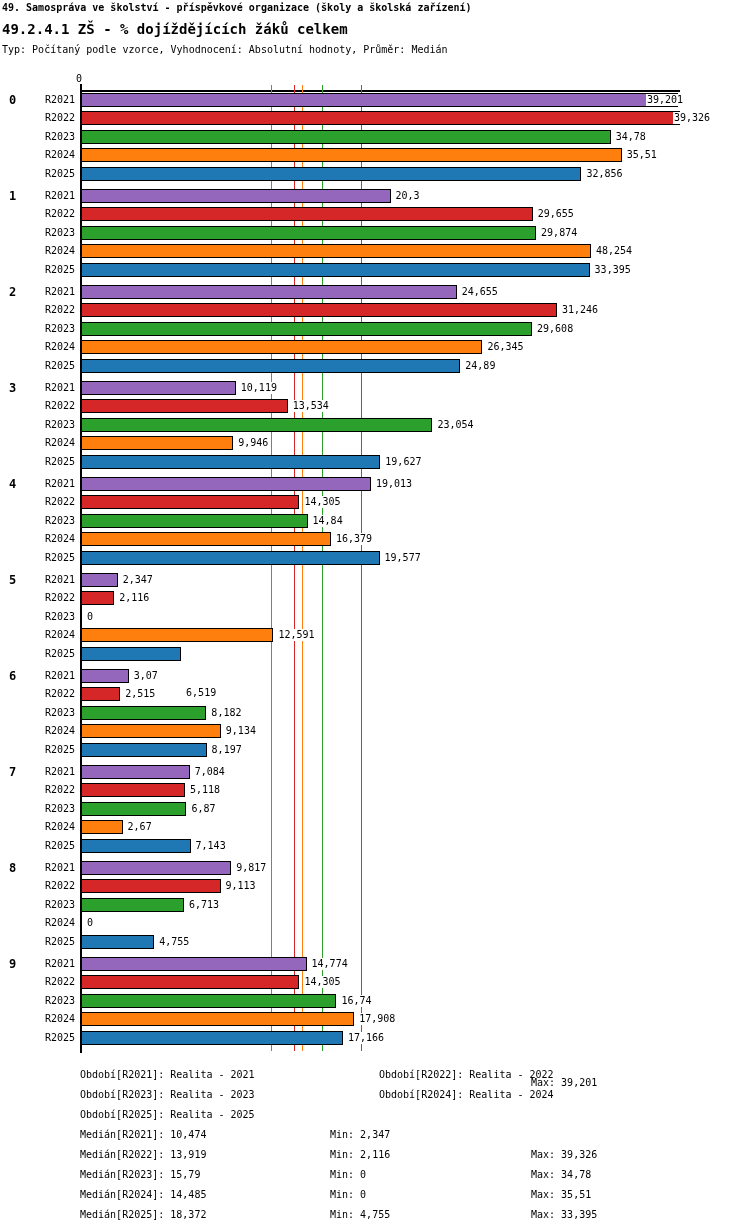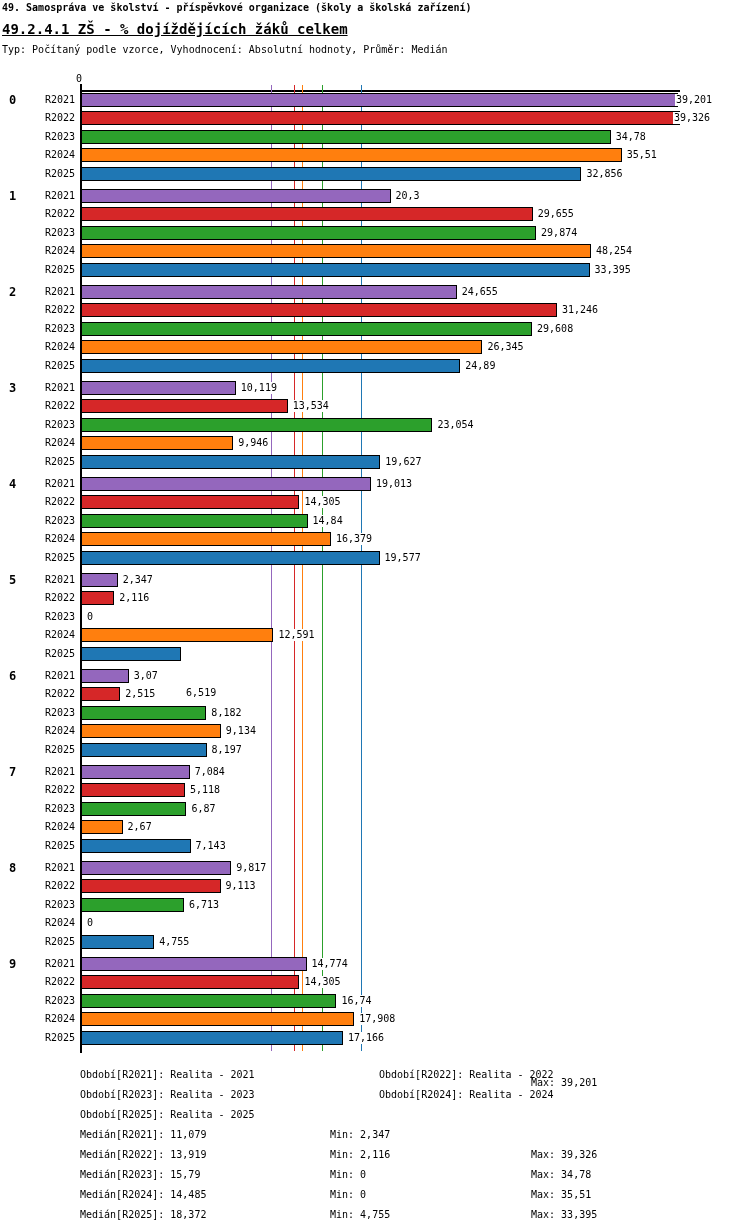--- a/index.html
+++ b/index.html
@@ -6,21 +6,21 @@
   body{
     width:750px;height:1232px;
     background:#ffffff;
     font-family:"DejaVu Sans Mono",monospace;
     color:#000;
     position:relative;
     overflow:hidden;
   }
   .abs{position:absolute;white-space:pre;}
   .t1{top:2px;left:2px;font-size:10px;font-weight:bold;letter-spacing:0;}
-  .t2{top:21px;left:2px;font-size:14px;font-weight:bold;text-decoration:underline;}
+  .t2{top:21px;left:2px;font-size:14px;font-weight:bold;}
   .sub{top:44px;left:2px;font-size:10px;}
   #chart{position:absolute;top:0;left:0;width:750px;height:1065px;}
   .axis-zero{top:73px;left:76px;font-size:10px;width:12px;}
   .yaxis{left:80px;top:84px;width:2px;height:969px;background:#000;}
   .xaxis{left:80px;top:90px;width:600px;height:1.5px;background:#000;}
   .median-line{position:absolute;top:85px;height:966px;width:1px;}
   .group-label{position:absolute;left:9px;font-size:12px;font-weight:bold;line-height:12px;}
   .series-label{position:absolute;left:45px;font-size:10px;line-height:12px;}
   .bar{position:absolute;height:14px;border:1.5px solid #000;box-sizing:border-box;}
   .value-label{position:absolute;font-size:10px;line-height:12px;background:#fff;padding:0 1px;}
@@ -38,21 +38,21 @@
   <div class="abs yaxis"></div>
   <div class="abs xaxis"></div>
 <div class="median-line" style="left: 271.194px; background: rgb(148, 103, 189);"></div>
     <div class="median-line" style="left: 293.569px; background: rgb(214, 39, 40);"></div>
     <div class="median-line" style="left: 322.008px; background: rgb(44, 160, 44);"></div>
     <div class="median-line" style="left: 302.172px; background: rgb(255, 127, 14);"></div>
     <div class="median-line" style="left: 361.254px; background: rgb(31, 119, 180);"></div>
     <div class="group-label" style="top: 93.5px;">0</div>
     <div class="series-label" style="top: 93.5px;">R2021</div>
     <div class="bar" style="top: 92.5px; left: 81px; width: 596.855px; background: rgb(148, 103, 189);"></div>
-    <div class="value-label" style="top: 93.5px; left: 675px;">39,201</div>
+    <div class="value-label" style="top: 93.5px; left: 646px;">39,201</div>
     <div class="series-label" style="top: 112px;">R2022</div>
     <div class="bar" style="top: 111px; left: 81px; width: 598.755px; background: rgb(214, 39, 40);"></div>
     <div class="value-label" style="top: 112px; left: 673px;">39,326</div>
     <div class="series-label" style="top: 130.5px;">R2023</div>
     <div class="bar" style="top: 129.5px; left: 81px; width: 529.656px; background: rgb(44, 160, 44);"></div>
     <div class="value-label" style="top: 130.5px; left: 614.656px;">34,78</div>
     <div class="series-label" style="top: 149px;">R2024</div>
     <div class="bar" style="top: 148px; left: 81px; width: 540.752px; background: rgb(255, 127, 14);"></div>
     <div class="value-label" style="top: 149px; left: 625.752px;">35,51</div>
     <div class="series-label" style="top: 167.5px;">R2025</div>
@@ -202,21 +202,21 @@
     <div class="value-label" style="top: 1031.5px; left: 346.923px;">17,166</div>
   </div>
 
 <div>
   <div class="lg" style="top:1069px;left:80px">Období[R2021]: Realita - 2021</div>
   <div class="lg" style="top:1069px;left:379px">Období[R2022]: Realita - 2022</div>
   <div class="lg" style="top:1089px;left:80px">Období[R2023]: Realita - 2023</div>
   <div class="lg" style="top:1089px;left:379px">Období[R2024]: Realita - 2024</div>
   <div class="lg" style="top:1109px;left:80px">Období[R2025]: Realita - 2025</div>
 
-  <div class="lg" style="top:1129px;left:80px">Medián[R2021]: 11,079</div>
+  <div class="lg" style="top:1129px;left:80px">Medián[R2021]: 10,474</div>
   <div class="lg" style="top:1129px;left:330px">Min: 2,347</div>
   <div class="lg" style="top:1077px;left:531px">Max: 39,201</div>
 
   <div class="lg" style="top:1149px;left:80px">Medián[R2022]: 13,919</div>
   <div class="lg" style="top:1149px;left:330px">Min: 2,116</div>
   <div class="lg" style="top:1149px;left:531px">Max: 39,326</div>
 
   <div class="lg" style="top:1169px;left:80px">Medián[R2023]: 15,79</div>
   <div class="lg" style="top:1169px;left:330px">Min: 0</div>
   <div class="lg" style="top:1169px;left:531px">Max: 34,78</div>

